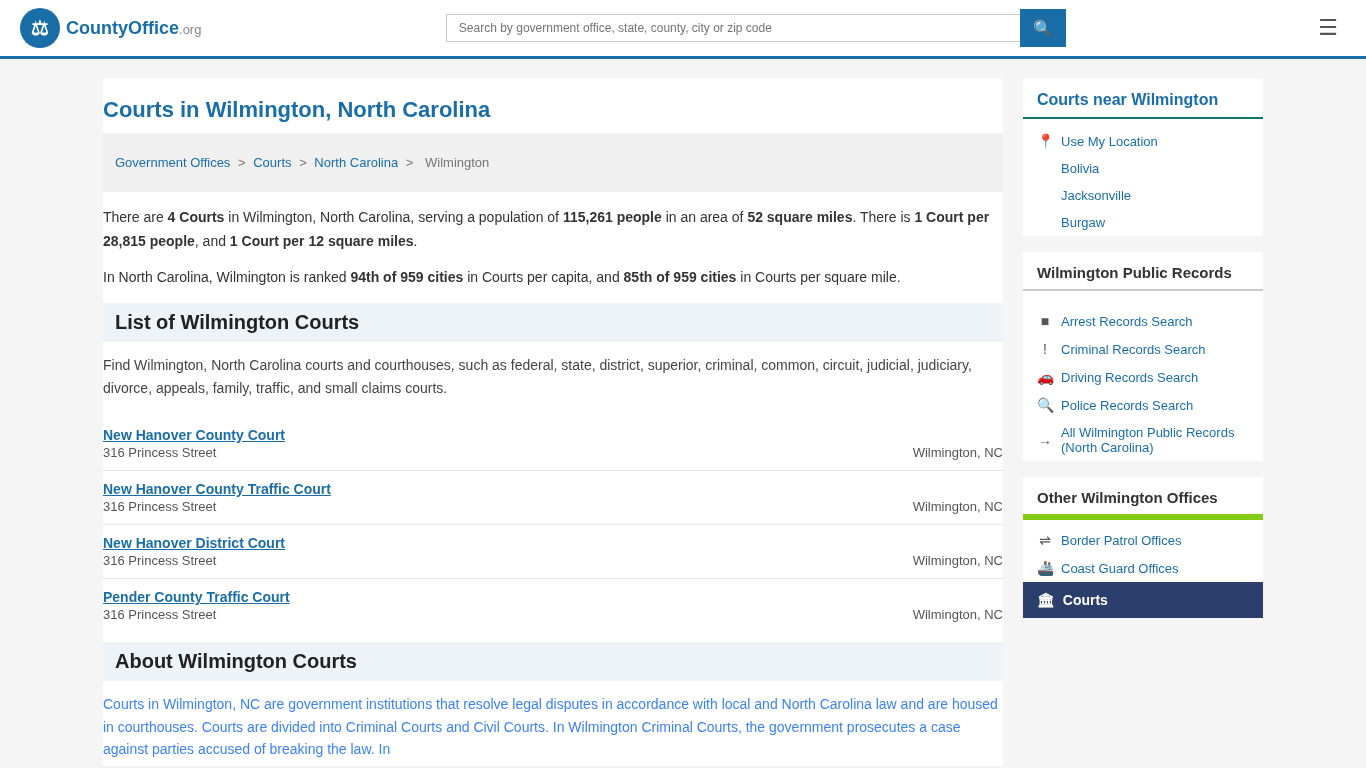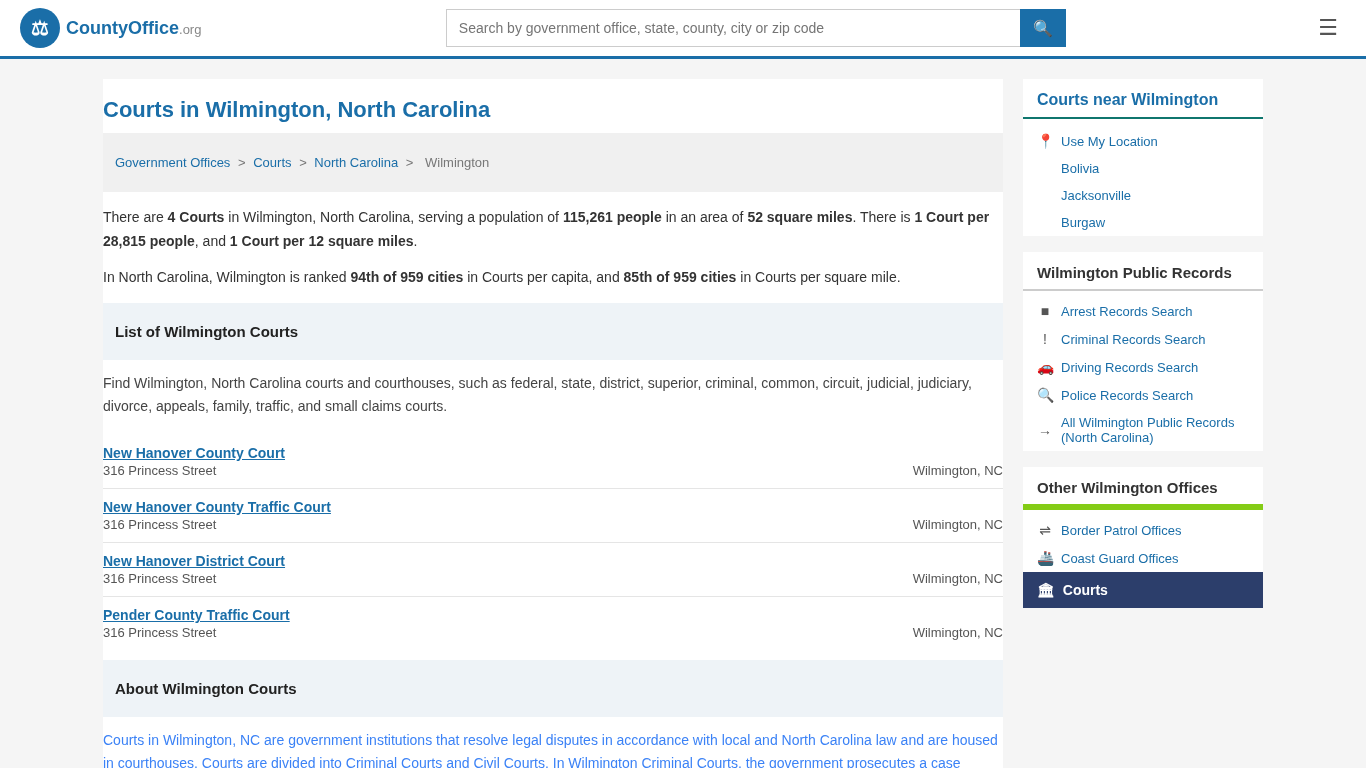--- a/index.html
+++ b/index.html
@@ -28,23 +28,23 @@
       align-items: center;
       flex: 1;
       max-width: 620px;
       margin: 0 20px;
     }
     #search-input {
       flex: 1;
       padding: 8px 12px;
       border: 1px solid #ccc;
       border-right: none;
-      font-size: 14px;
+      font-size: 12px;
       outline: none;
-      height: 38px;
+      height: 28px;
     }
     #search-button {
       background: #1a6ea8;
       border: 1px solid #1a6ea8;
       color: #fff;
       padding: 0 12px;
       height: 38px;
       cursor: pointer;
       font-size: 16px;
     }
@@ -100,22 +100,22 @@
 
     #ranked-text {
       font-size: 14px;
       line-height: 1.7;
       padding: 0 0 14px 0;
       color: #333;
     }
 
     .section-header {
       background: #eef3f7;
-      padding: 20px 12px;
-      font-size: 15px;
+      padding: 8px 12px;
+      font-size: 20px;
       font-weight: bold;
       color: #222;
       margin-bottom: 0;
     }
 
     #list-description {
       padding: 12px 0 18px 0;
       font-size: 14px;
       color: #444;
       line-height: 1.6;
@@ -339,21 +339,21 @@
             <a href="#">Jacksonville</a>
           </div>
           <div class="sidebar-link-item">
             <span class="sidebar-icon"></span>
             <a href="#">Burgaw</a>
           </div>
         </div>
     </div>
 
     <div class="sidebar-box">
-      <div class="sidebar-box-title2" style="border-bottom:2px solid #ccc;margin-bottom:6px;">Wilmington Public Records</div>
+      <div class="sidebar-box-title2" style="border-bottom:2px solid #ccc;margin-bottom:16px;">Wilmington Public Records</div>
       <div id="public-records-links">
 
       <div class="sidebar-link-item">
             <span class="sidebar-icon">■</span>
             <a href="#">Arrest Records Search</a>
           </div>
           <div class="sidebar-link-item">
             <span class="sidebar-icon">!</span>
             <a href="#">Criminal Records Search</a>
           </div>

